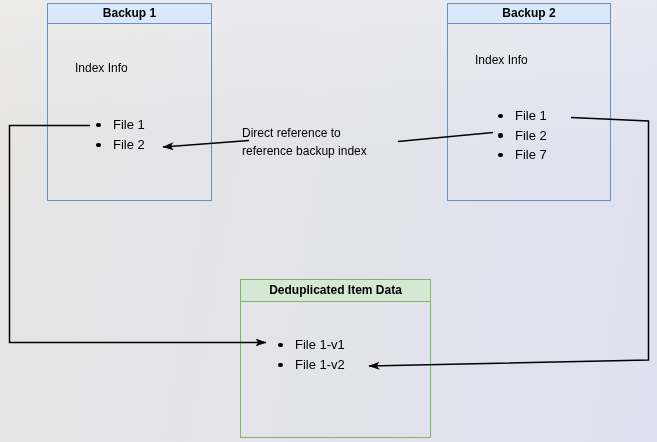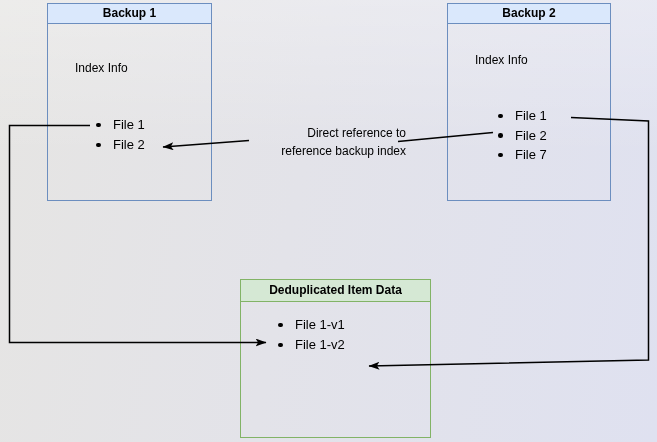--- a/index.html
+++ b/index.html
@@ -76,27 +76,27 @@
     left: 8px; top: 50%;
     width: 4.5px; height: 4.5px;
     margin-top: -2.25px;
     border-radius: 50%;
     background: #000;
   }
   #backup1-file-list { left: 88px;  top: 115px; }
   #backup1-file-list li { height: 20px;   line-height: 20px; }
   #backup2-file-list { left: 490px; top: 106px; }
   #backup2-file-list li { height: 19.5px; line-height: 19.5px; }
-  #dedup-file-list   { left: 270px; top: 315px; }
+  #dedup-file-list   { left: 270px; top: 335px; }
   #dedup-file-list li   { height: 20px;   line-height: 20px; }
 
   .annotation {
     position: absolute;
     left: 242px; top: 124px; width: 164px;
-    text-align: right;
+    text-align: left;
     font-size: 12px;
     line-height: 18px;
   }
 
   
   svg.connectors {
     position: absolute;
     left: 0; top: 0;
     pointer-events: none;
   }

